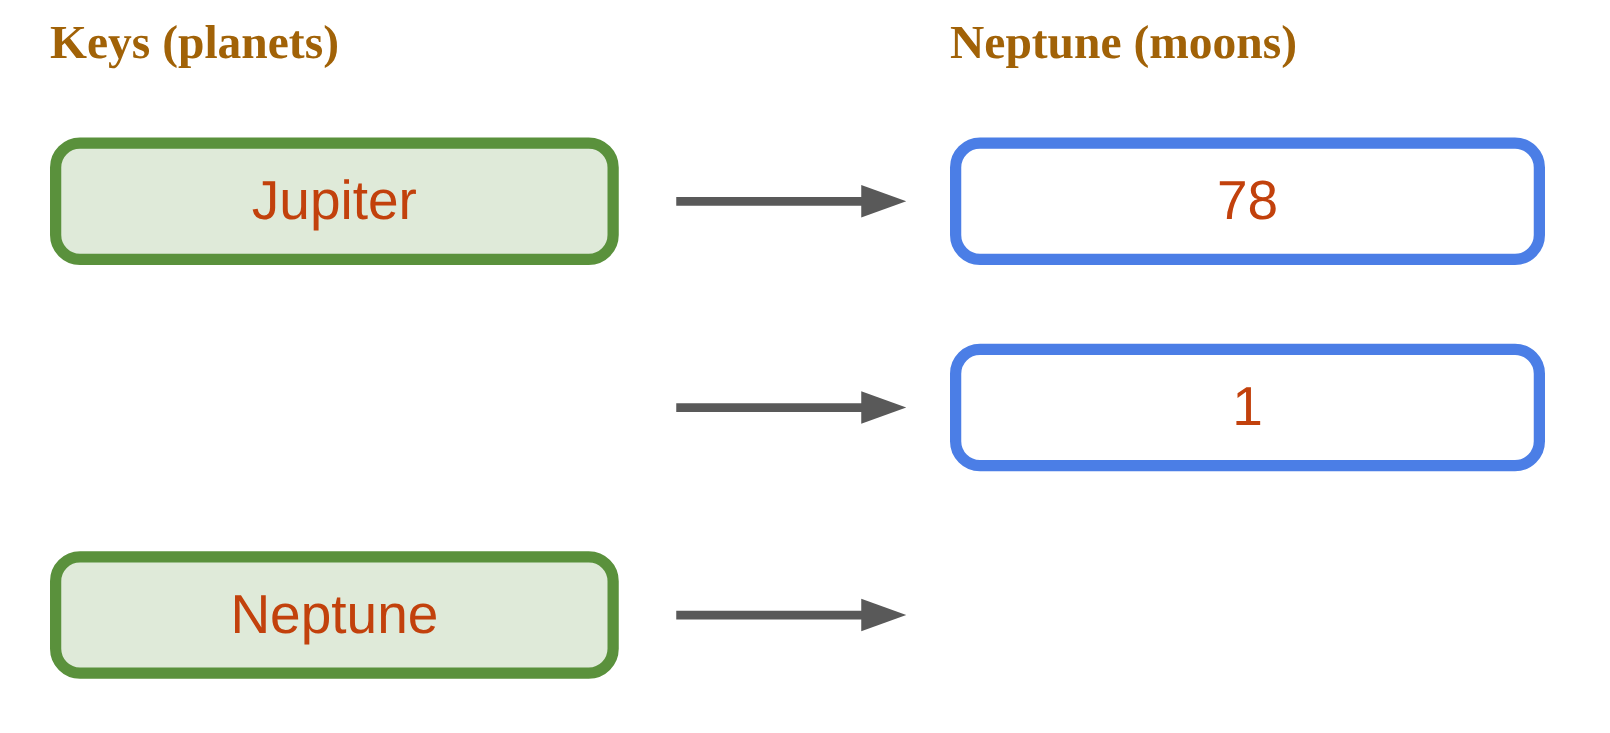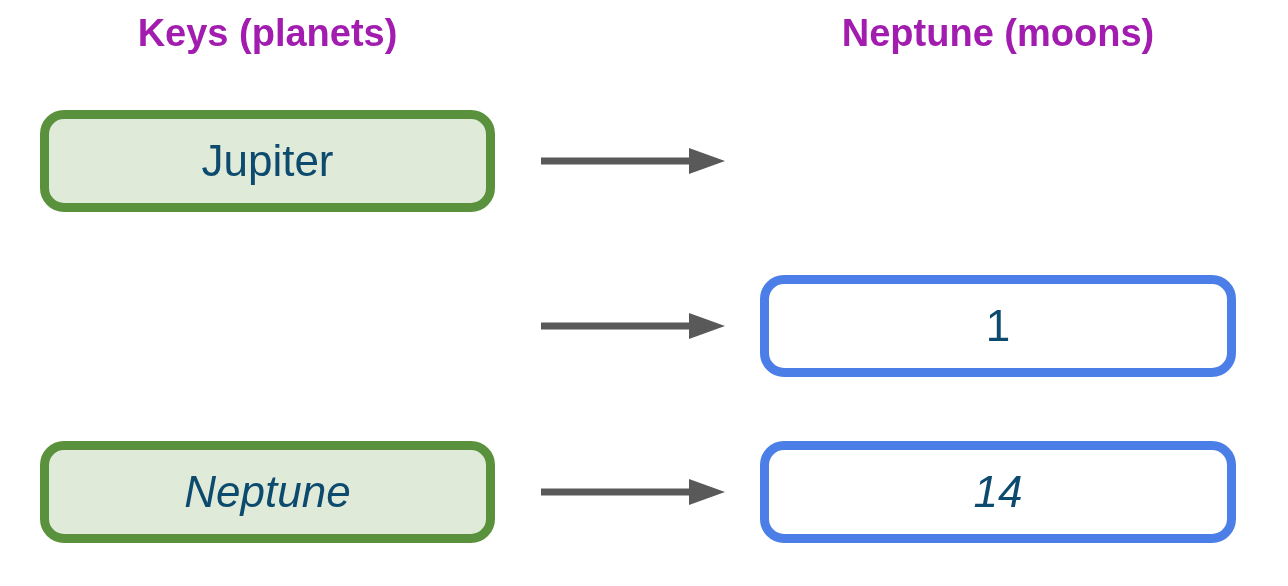--- a/index.html
+++ b/index.html
@@ -13,48 +13,49 @@
     width: 1288px;
     height: 586px;
     background: #ffffff;
     overflow: hidden;
   }
   .col-header {
     position: absolute;
     top: 12px;
     font-size: 38px;
     font-weight: bold;
-    color: #a21caf;
-    text-align: center;
+    color: #a16207;
+    text-align: left;
     letter-spacing: 0px;
+    font-family: Liberation Serif, serif;
   }
   .col-header.keys   { left: 40px;  width: 455px; }
   .col-header.values { left: 760px; width: 476px; }
 
   .row {
     position: absolute;
     left: 0;
     width: 1288px;
     height: 102px;
   }
   .row.r0 { top: 110px; }
   .row.r1 { top: 275px; }
-  .row.r2 { top: 441px; font-style: italic; }
+  .row.r2 { top: 441px; }
 
   .box {
     position: absolute;
     top: 0;
     height: 102px;
     box-sizing: border-box;
     border-radius: 24px;
     display: flex;
     align-items: center;
     justify-content: center;
     font-size: 44px;
-    color: #0c4a6e;
+    color: #c2410c;
   }
   .key-box {
     left: 40px;
     width: 455px;
     background: #dfead9;
     border: 9px solid #5a913c;
   }
   .value-box {
     left: 760px;
     width: 476px;
@@ -79,38 +80,38 @@
   <div class="col-header values">Neptune (moons)</div>
 
   <div class="row r0">
     <div class="box key-box">
       <span>Jupiter</span>
     </div>
     <svg class="arrow" viewBox="0 0 188 32" width="188" height="32">
       <line x1="3" y1="16" x2="155" y2="16" stroke="#595959" stroke-width="7"></line>
       <polygon points="151,3 151,29 187,16" fill="#595959"></polygon>
     </svg>
+    <div class="box value-box">
+      <span>78</span>
+    </div>
   </div>
 
   <div class="row r1">
     <svg class="arrow" viewBox="0 0 188 32" width="188" height="32">
       <line x1="3" y1="16" x2="155" y2="16" stroke="#595959" stroke-width="7"></line>
       <polygon points="151,3 151,29 187,16" fill="#595959"></polygon>
     </svg>
     <div class="box value-box">
       <span>1</span>
     </div>
   </div>
 
   <div class="row r2">
     <div class="box key-box">
       <span>Neptune</span>
     </div>
     <svg class="arrow" viewBox="0 0 188 32" width="188" height="32">
       <line x1="3" y1="16" x2="155" y2="16" stroke="#595959" stroke-width="7"></line>
       <polygon points="151,3 151,29 187,16" fill="#595959"></polygon>
     </svg>
-    <div class="box value-box">
-      <span>14</span>
-    </div>
   </div>
 
 </div>
 
 </body></html>

